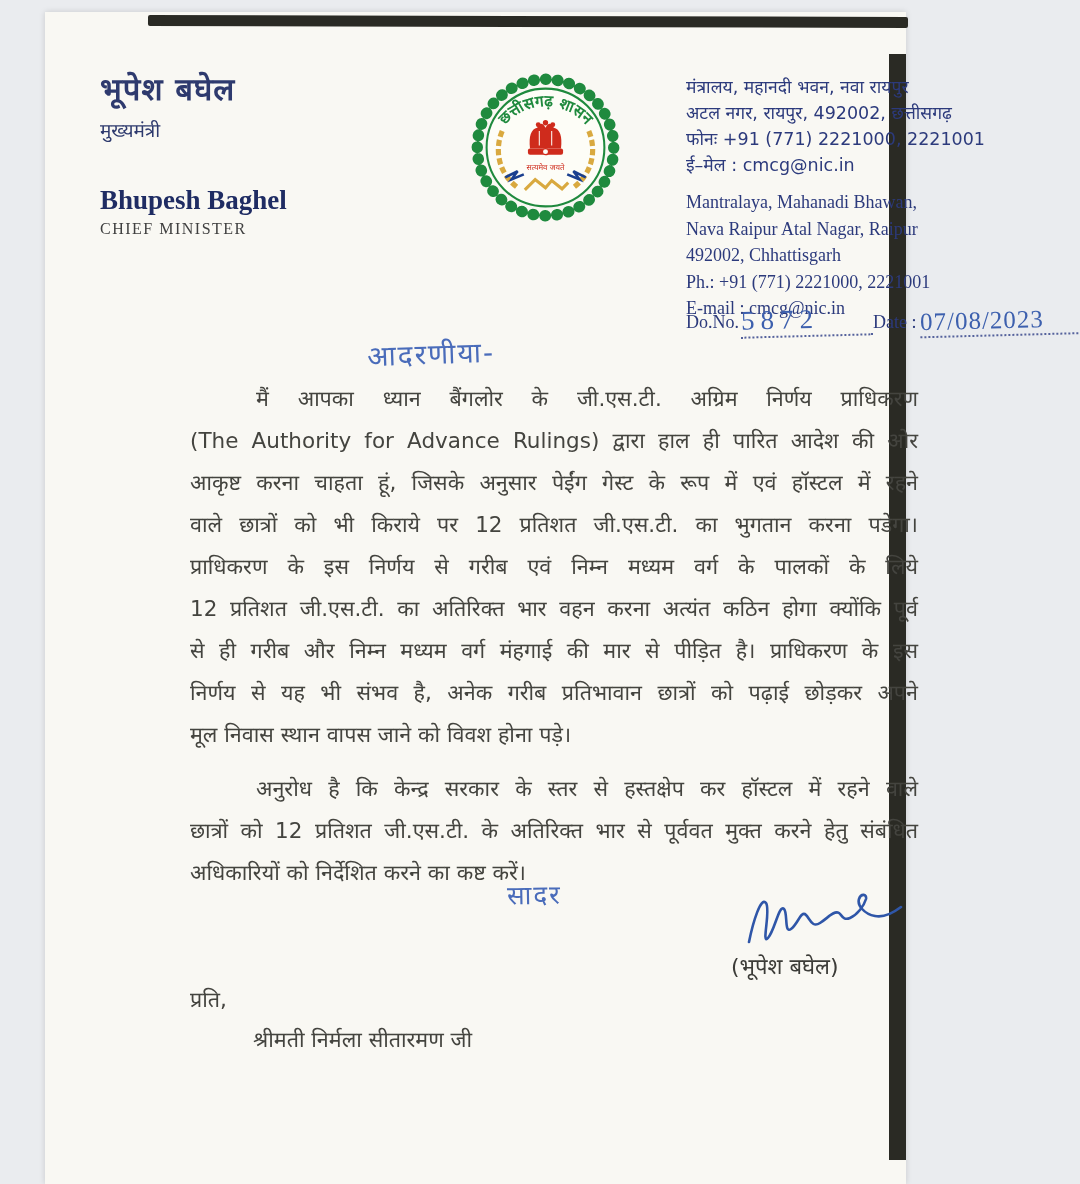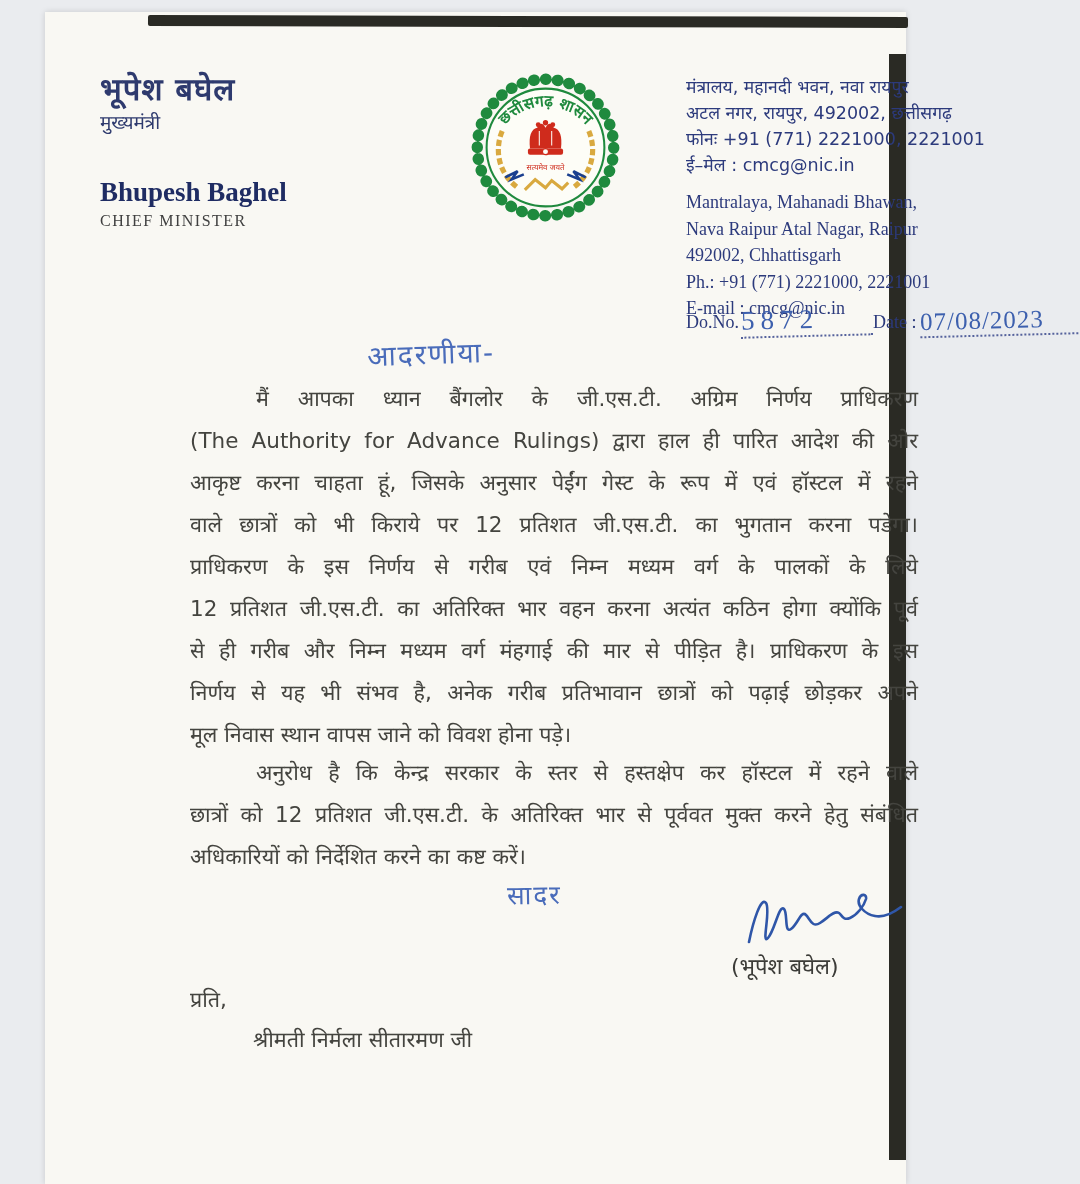--- a/index.html
+++ b/index.html
@@ -18,21 +18,21 @@
     position:absolute;left:103px;right:-2px;top:4px;height:11px;
     background:#2a2a24;transform:rotate(.15deg);border-radius:2px;
   }
   .edge-right{
     position:absolute;right:0;top:42px;bottom:24px;width:17px;
     background:#2a2a24;
   }
   
   .hdr-left{position:absolute;left:55px;top:55px;color:#2e3a6e;}
   .name-hi{font-size:31px;font-weight:bold;letter-spacing:1px;}
-  .title-hi{font-size:19px;}
+  .title-hi{font-size:19px;margin-top:8px;}
   .name-en{font-family:"Liberation Serif",serif;font-size:27px;font-weight:bold;color:#1f2c63;margin-top:42px;}
   .title-en{font-family:"Liberation Serif",serif;font-size:16px;color:#404040;letter-spacing:1.5px;margin-top:4px;}
   .emblem{position:absolute;left:423px;top:58px;width:155px;height:155px;}
   .hdr-right{position:absolute;left:641px;top:62px;width:350px;color:#2c3a7c;}
   .addr-hi{font-size:17.5px;line-height:26px;font-weight:500;}
   .addr-en{font-family:"Liberation Serif",serif;font-size:18px;line-height:26.5px;margin-top:11px;}
   .refline{
     position:absolute;left:641px;top:292px;width:360px;
     font-family:"Liberation Serif",serif;font-size:18px;color:#2c3a7c;
     white-space:nowrap;
@@ -41,21 +41,21 @@
   .hand{color:#3d60ae;transform:rotate(-1.5deg);display:inline-block;}
   .hw-no{font-size:27px;letter-spacing:6px;width:132px;margin-left:2px;text-align:left;}
   .hw-date{font-size:25px;letter-spacing:1px;width:178px;margin-left:4px;}
   .salutation{
     position:absolute;left:322px;top:322px;font-size:28px;color:#4a6cba;
     transform:rotate(-2deg);letter-spacing:2px;font-weight:500;
   }
   
   .bodytext{position:absolute;left:145px;width:728px;color:#44443f;font-size:21.5px;}
   .para1{top:366px;}
-  .para2{top:740px;}
+  .para2{top:756px;}
   .line{height:42px;line-height:42px;text-align:justify;text-align-last:justify;white-space:nowrap;}
   .line.last{text-align-last:left;}
   .line.indent{text-indent:66px;}
   .closing{position:absolute;left:462px;top:864px;font-size:26px;color:#4a6cba;transform:rotate(-1deg);letter-spacing:2px;}
   .sig{position:absolute;left:698px;top:868px;width:170px;height:75px;}
   .sig-name{position:absolute;left:686px;top:938px;font-size:22px;color:#3c3c38;}
   .copyto{position:absolute;left:145px;top:972px;color:#44443f;font-size:21.5px;}
   .copyto .lbl{margin-bottom:10px;}
   .copyto .rcpt{margin-left:63px;line-height:34.5px;}
 </style>

